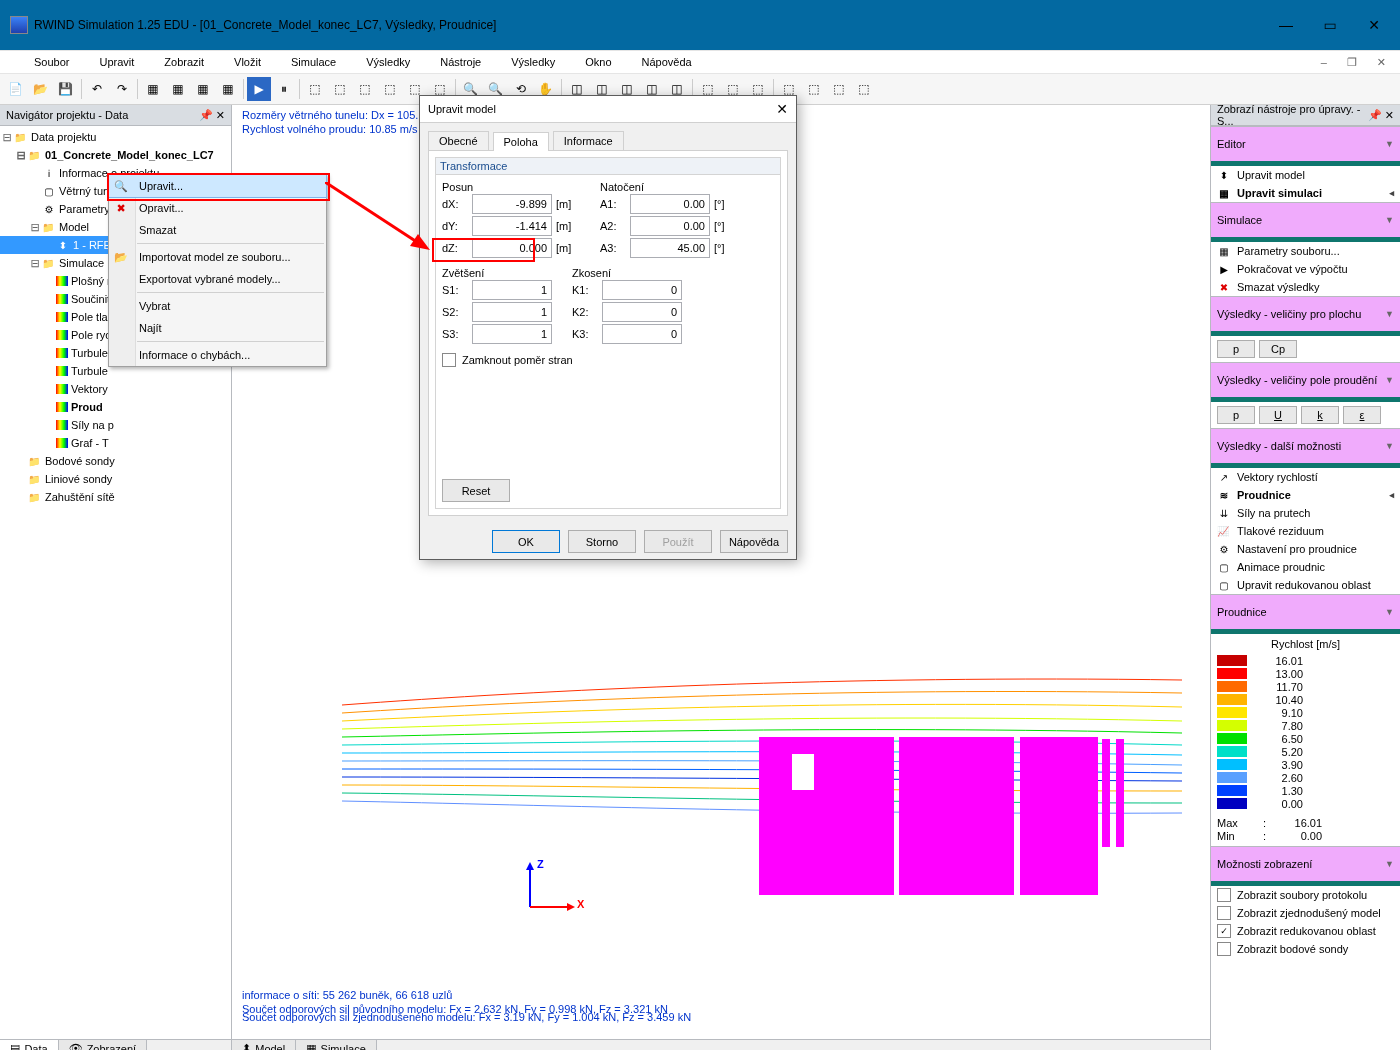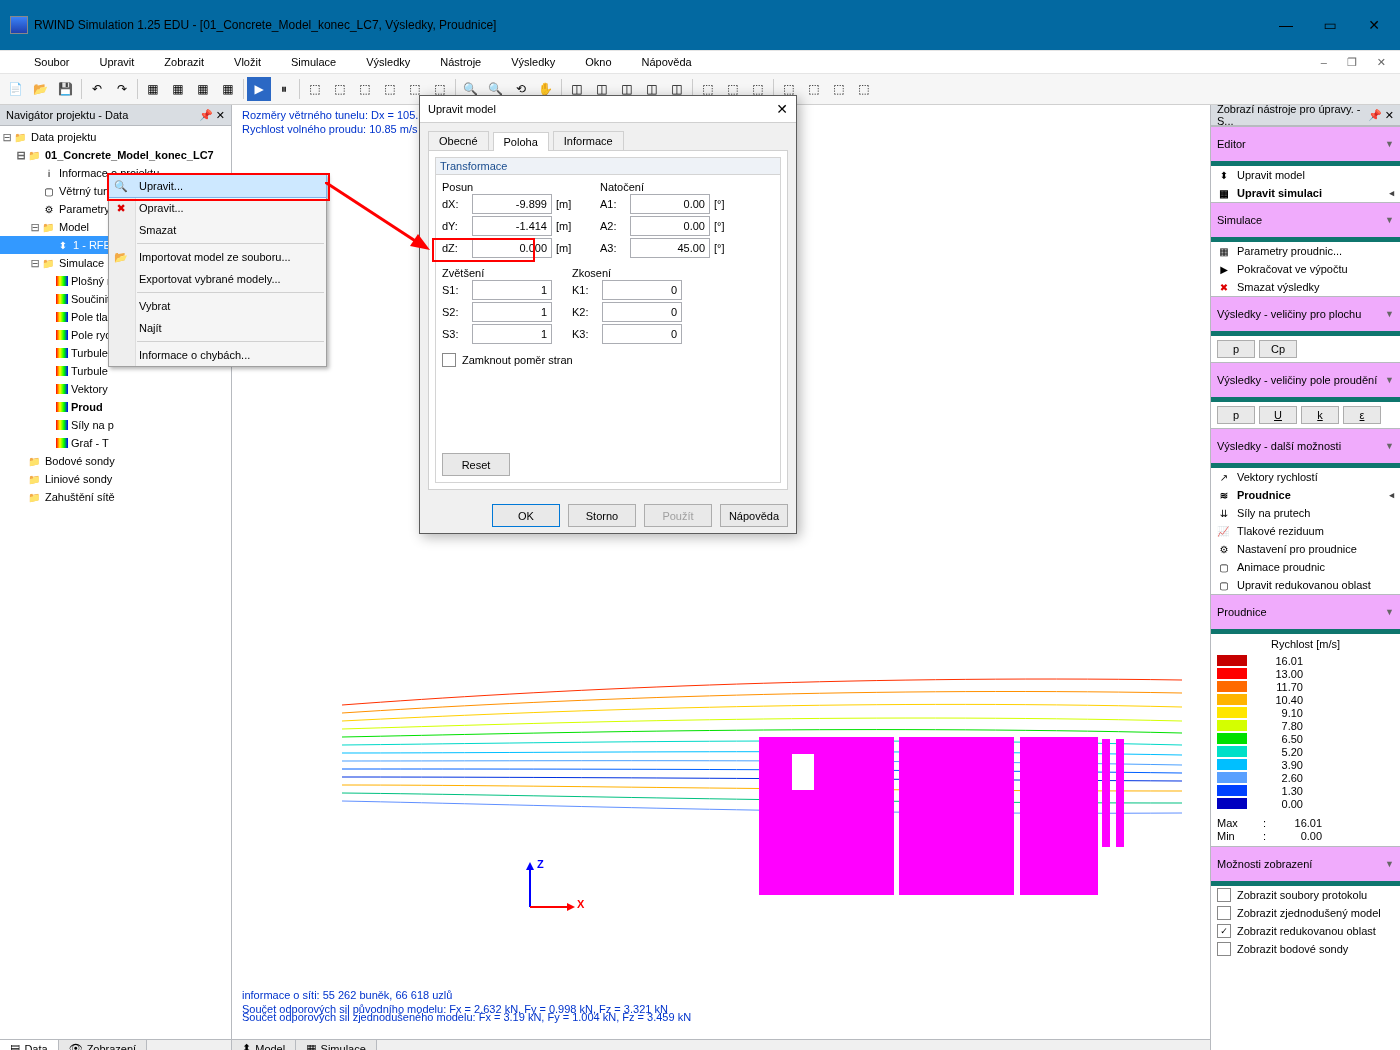--- a/index.html
+++ b/index.html
@@ -63,21 +63,21 @@
 .fieldset-label{color:#1a4d8f;padding:2px 4px}
 .frm-row{display:flex;align-items:center;height:22px;gap:4px}
 .frm-row label{width:26px}
 .frm-row input{width:72px;height:16px;text-align:right;padding-right:4px;border:1px solid #abadb3;font-family:inherit;font-size:11px}
 .frm-row .unit{width:24px}
 .cols{display:flex;gap:20px}
 .dlg-btns{display:flex;gap:8px;justify-content:flex-end;padding:6px 8px}
 .dlg-btn{min-width:66px;height:21px;border:1px solid #adadad;background:#e9e9e9;display:flex;align-items:center;justify-content:center}
 .dlg-btn.primary{border:1px solid #0078d7}
 .dlg-btn.disabled{color:#a0a0a0}
-.reset-btn{width:66px;height:21px;border:1px solid #adadad;background:#e9e9e9;display:flex;align-items:center;justify-content:center;margin-top:84px}
+.reset-btn{width:66px;height:21px;border:1px solid #adadad;background:#e9e9e9;display:flex;align-items:center;justify-content:center;margin-top:110px}
 .red-arrow{position:absolute;left:325px;top:182px;z-index:70;pointer-events:none}
 .dz-box{position:absolute;border:2px solid #ff0000;z-index:55;pointer-events:none}
 .viewport-tabs{position:absolute;left:0;bottom:0;display:flex;background:#f0f0f0;border-top:1px solid #b7babf;width:100%}
 .magenta-block{position:absolute;background:#ff00ff}
 svg.streams{position:absolute}
 .axis{position:absolute;left:283px;top:757px}
 </style>
 </head>
 <body>
 
@@ -331,21 +331,21 @@
         <span class="ric">▦</span>
         <span>Upravit simulaci</span>
         <span class="arrow">◂</span>
       </div>
     <div class="grp-title">
         <span>Simulace</span>
         <span class="caret">▼</span>
       </div>
     <div class="ritem">
         <span class="ric">▦</span>
-        <span>Parametry proudnic...</span>
+        <span>Parametry souboru...</span>
       </div>
     <div class="ritem">
         <span class="ric">▶</span>
         <span>Pokračovat ve výpočtu</span>
       </div>
     <div class="ritem">
         <span class="ric" style="color:#d00">✖</span>
         <span>Smazat výsledky</span>
       </div>
     <div class="grp-title">

